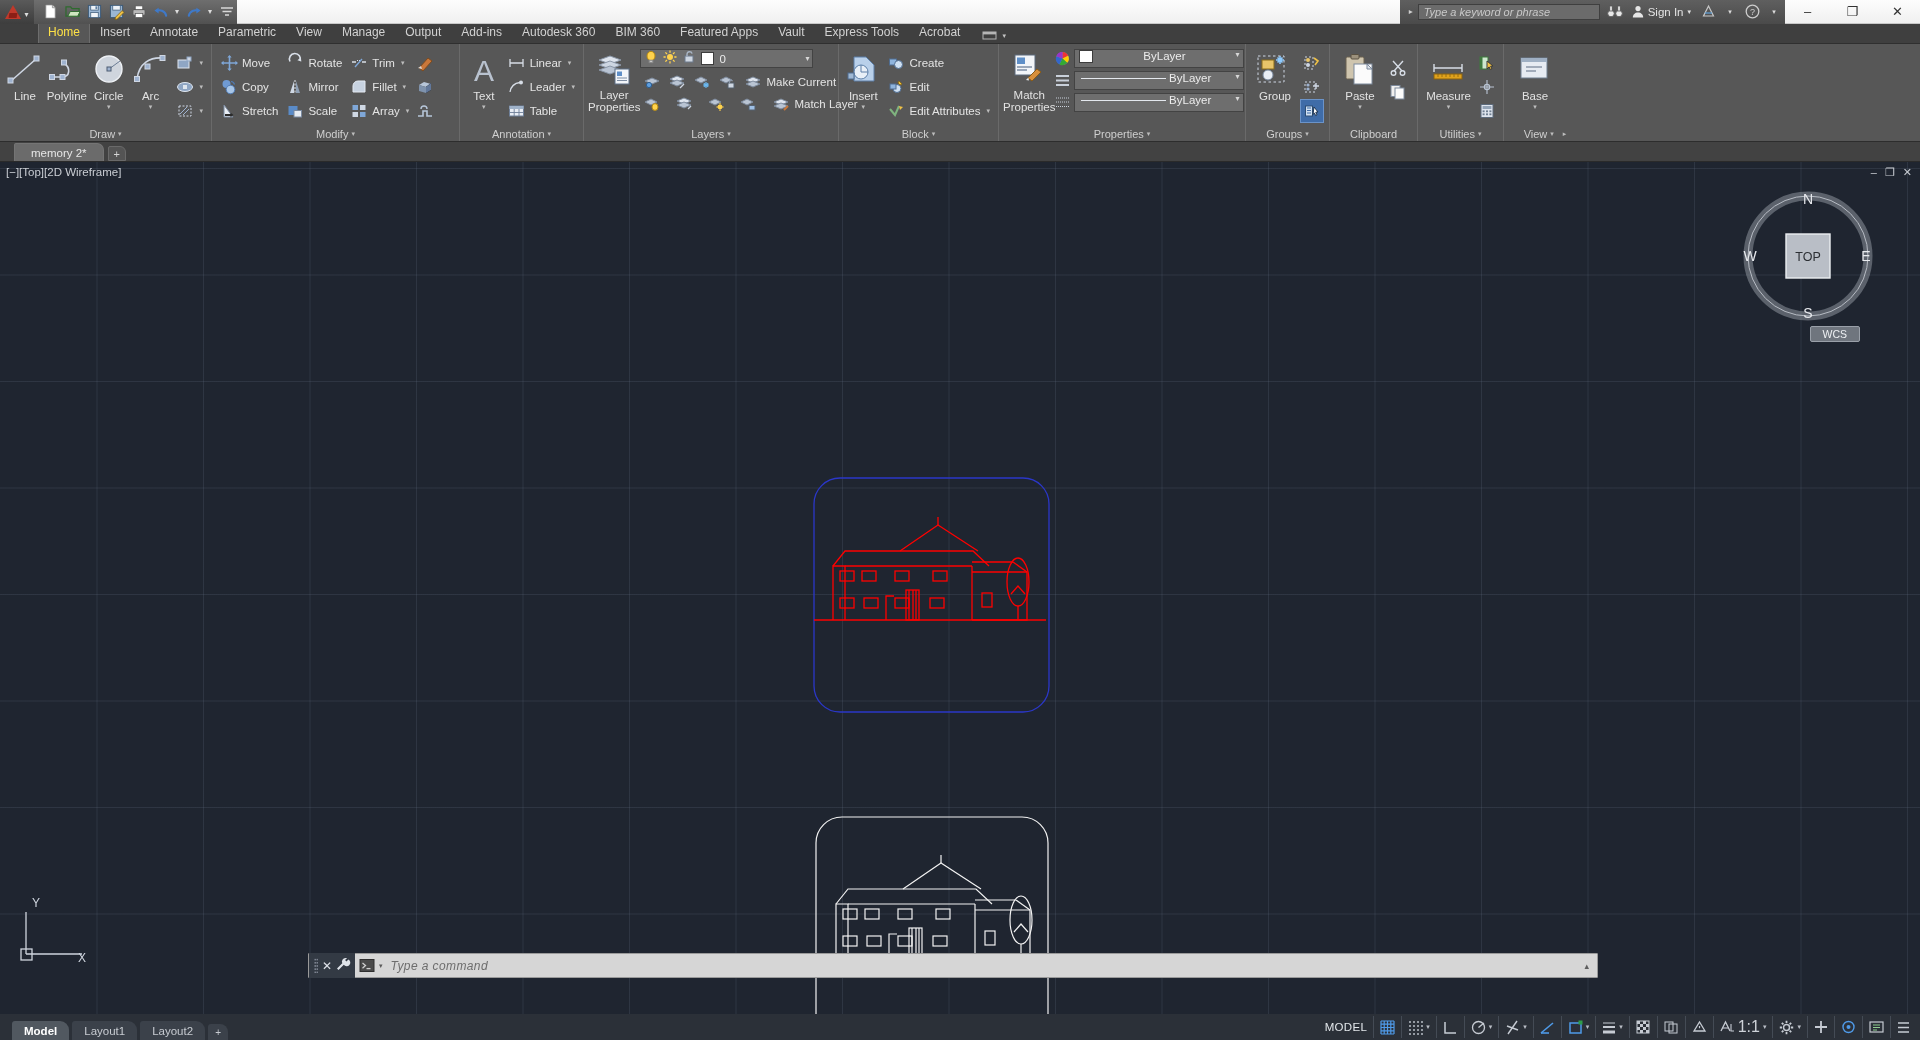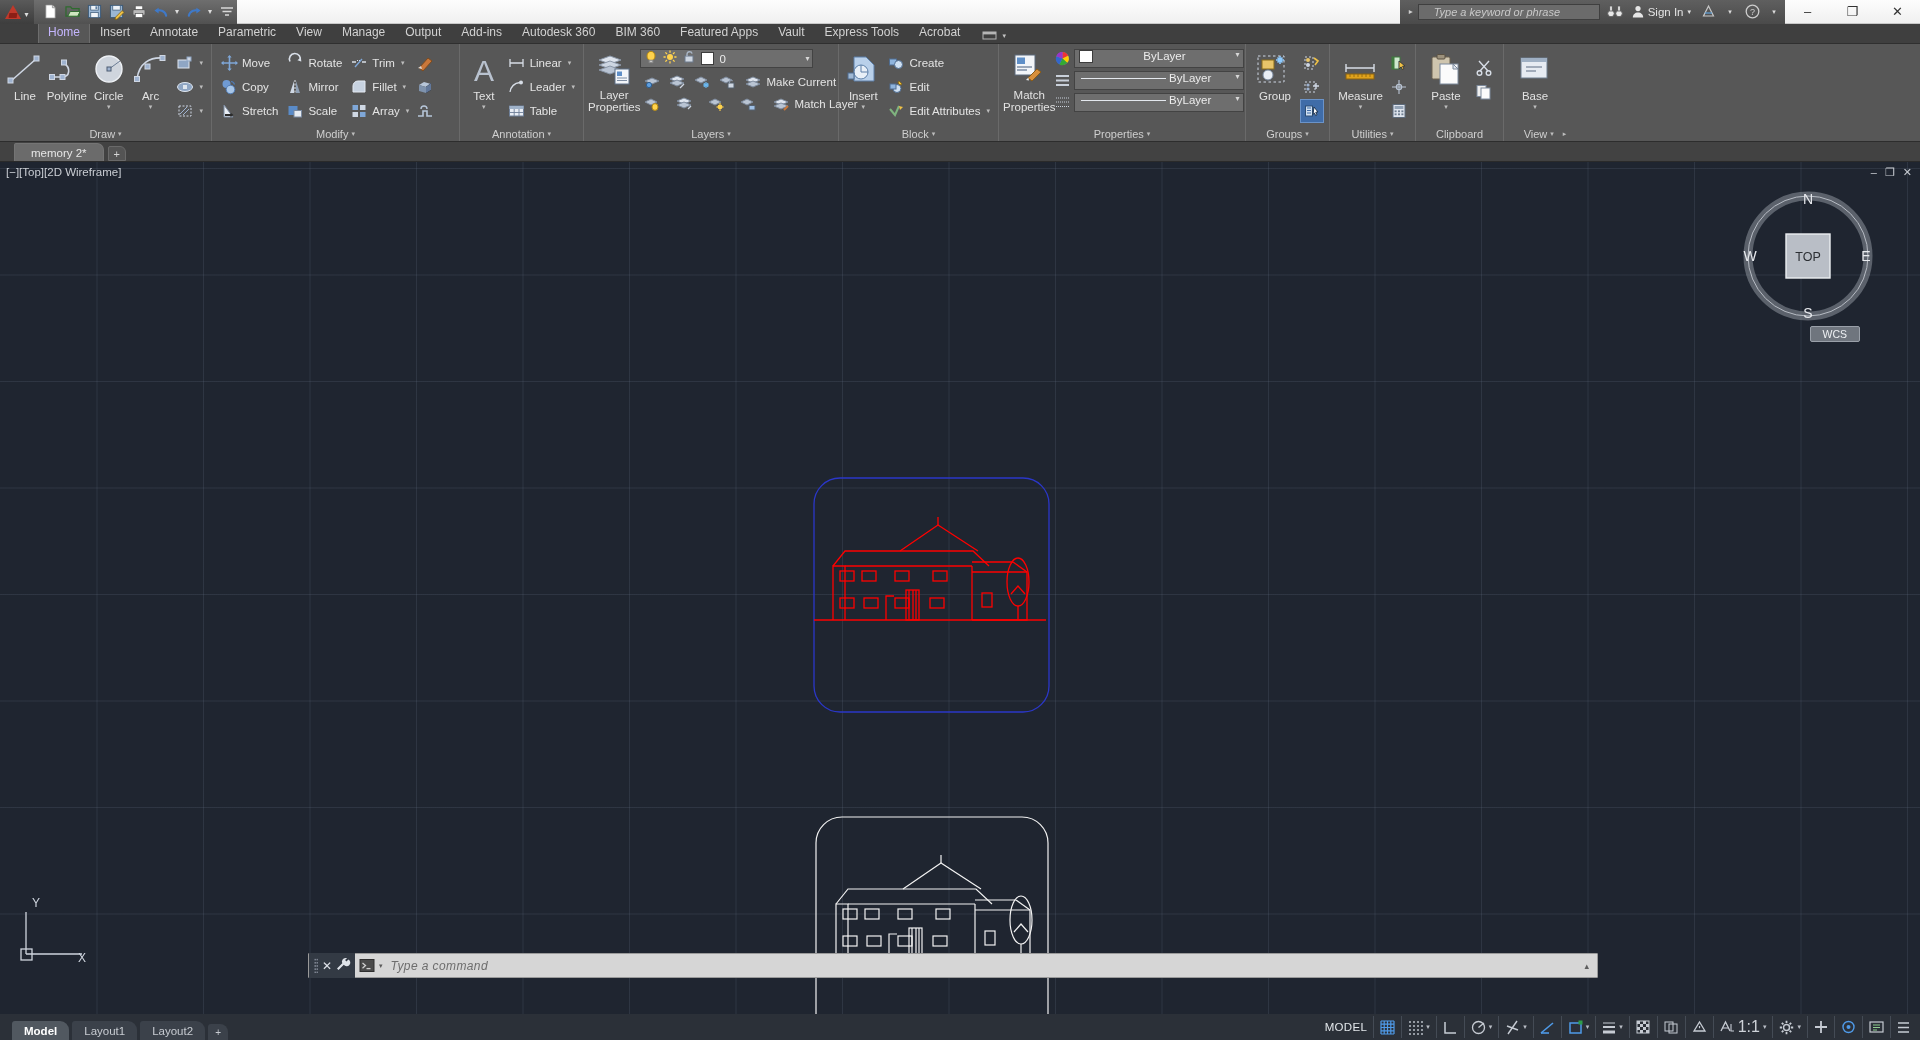--- a/index.html
+++ b/index.html
@@ -39,41 +39,41 @@
   .qicon svg { display:block; }
   .title-text {
     position:absolute; left:0; right:0; text-align:center;
     font-size:12.5px; color:#1a1a1a; pointer-events:none;
   }
   .title-right { margin-left:auto; display:flex; align-items:center; height:24px; }
   .search-box-wrap { display:flex;align-items:center;height:24px;background:linear-gradient(#5f5f5f,#4a4a4a); padding:0 4px; }
   .search-arrow { color:#cfcfcf; font-size:8px; padding:0 5px; }
   .search-box {
     width:182px; height:16px; background:#6b6b6b; border:1px solid #3f3f3f;
-    color:#c9c9c9; font-style:italic; font-size:11px; padding:0 15px; line-height:15px;
+    color:#c9c9c9; font-style:italic; font-size:11px; padding:0 5px; line-height:15px;
     overflow:hidden; white-space:nowrap;
   }
   .tb-icon { width:22px;height:24px;display:flex;align-items:center;justify-content:center;
              background:linear-gradient(#5f5f5f,#4a4a4a); }
   .signin { display:flex;align-items:center;gap:4px;height:24px;padding:0 6px;
             background:linear-gradient(#5f5f5f,#4a4a4a); color:#e3e3e3; font-size:11.5px;}
   .wincontrols { display:flex; height:24px; }
   .wbtn { width:45px;height:24px;display:flex;align-items:center;justify-content:center;
           color:#333; font-size:13px; }
 
   
   .ribbon-tabs {
     height:20px; background:#3f3f3f; display:flex; align-items:flex-end;
     padding-left:38px; flex:0 0 20px; border-bottom:1px solid #2f2f2f;
   }
   .rtab {
     padding:2px 9px 3px 9px; font-size:12px; color:#d2d2d2; line-height:15px;
     border:1px solid transparent; border-bottom:none;
   }
-  .rtab.active { background:#575757; color:#c4b5fd; border-color:#6d6d6d;margin-top:11px; }
+  .rtab.active { background:#575757; color:#fde047; border-color:#6d6d6d;margin-top:11px; }
 
   
   .ribbon {
     background:#575757; flex:0 0 86px; display:flex; align-items:stretch;
     border-bottom:1px solid #2d2d2d; position:relative;
   }
   .panel { display:flex; flex-direction:column; border-right:1px solid #6a6a6a; position:relative; }
   .panel-body { flex:1; display:flex; align-items:center; padding:3px 4px 0 4px; }
   .panel-title {
     height:15px; font-size:11px; color:#cfcfcf; text-align:center;
@@ -864,20 +864,55 @@
               </svg>
           </div>
         </div>
       </div>
       <div class="panel-title">
         <span>Groups</span>
         <span class="caret">▾</span>
       </div>
     </div>
 
+    <div class="panel" style="width:88px">
+      <div class="panel-body">
+        <div class="bigbtn" style="width:52px">
+          <div class="bi">
+            <svg width="36" height="34" viewBox="0 0 36 34">
+                <rect x="4" y="4" width="18" height="22" rx="1.5" fill="#cfc5ae" stroke="#6d6350"></rect>
+                <rect x="9" y="1.5" width="8" height="4.5" rx="1" fill="#9c917c" stroke="#5a5142"></rect>
+                <rect x="12" y="11" width="18" height="20" fill="#fbfbfb" stroke="#7d8a9c"></rect>
+                <path d="M25 11l5 5h-5z" fill="#dfe5ee" stroke="#7d8a9c"></path>
+              </svg>
+          </div>
+          <div class="bl">Paste</div>
+          <div class="bcaret">▾</div>
+        </div>
+        <div class="iconcol" style="justify-content:flex-start;padding-top:8px">
+          <div class="iconbtn">
+            <svg width="18" height="16" viewBox="0 0 18 16">
+                <path d="M4 1l9 10M14 1L5 11" stroke="#d7dde6" stroke-width="1.4"></path>
+                <circle cx="4.5" cy="13" r="2.3" fill="none" stroke="#d7dde6" stroke-width="1.4"></circle>
+                <circle cx="13.5" cy="13" r="2.3" fill="none" stroke="#d7dde6" stroke-width="1.4"></circle>
+              </svg>
+          </div>
+          <div class="iconbtn">
+            <svg width="18" height="16" viewBox="0 0 18 16">
+                <rect x="2" y="1.5" width="9" height="11" fill="#f0f0f0" stroke="#7d8a9c"></rect>
+                <rect x="6" y="4" width="9" height="11" fill="#fbfbfb" stroke="#7d8a9c"></rect>
+              </svg>
+          </div>
+        </div>
+      </div>
+      <div class="panel-title">
+        <span>Clipboard</span>
+      </div>
+    </div>
+
     <div class="panel" style="width:86px">
       <div class="panel-body">
         <div class="bigbtn" style="width:54px">
           <div class="bi">
             <svg width="40" height="32" viewBox="0 0 40 32">
                 <path d="M5 10v8M33 10v8M5 14h28" stroke="#d7dde6" stroke-width="1.4"></path>
                 <rect x="5" y="20" width="28" height="5" fill="#e0a21c" stroke="#8a6210"></rect>
                 <g stroke="#8a6210" stroke-width=".8">
                   <path d="M9 20v3M13 20v3M17 20v3M21 20v3M25 20v3M29 20v3"></path>
                 </g>
@@ -912,55 +947,20 @@
                   <rect x="7" y="10.4" width="2" height="1.8"></rect>
                   <rect x="10.4" y="10.4" width="2" height="1.8"></rect>
                 </g>
               </svg>
           </div>
         </div>
       </div>
       <div class="panel-title">
         <span>Utilities</span>
         <span class="caret">▾</span>
-      </div>
-    </div>
-
-    <div class="panel" style="width:88px">
-      <div class="panel-body">
-        <div class="bigbtn" style="width:52px">
-          <div class="bi">
-            <svg width="36" height="34" viewBox="0 0 36 34">
-                <rect x="4" y="4" width="18" height="22" rx="1.5" fill="#cfc5ae" stroke="#6d6350"></rect>
-                <rect x="9" y="1.5" width="8" height="4.5" rx="1" fill="#9c917c" stroke="#5a5142"></rect>
-                <rect x="12" y="11" width="18" height="20" fill="#fbfbfb" stroke="#7d8a9c"></rect>
-                <path d="M25 11l5 5h-5z" fill="#dfe5ee" stroke="#7d8a9c"></path>
-              </svg>
-          </div>
-          <div class="bl">Paste</div>
-          <div class="bcaret">▾</div>
-        </div>
-        <div class="iconcol" style="justify-content:flex-start;padding-top:8px">
-          <div class="iconbtn">
-            <svg width="18" height="16" viewBox="0 0 18 16">
-                <path d="M4 1l9 10M14 1L5 11" stroke="#d7dde6" stroke-width="1.4"></path>
-                <circle cx="4.5" cy="13" r="2.3" fill="none" stroke="#d7dde6" stroke-width="1.4"></circle>
-                <circle cx="13.5" cy="13" r="2.3" fill="none" stroke="#d7dde6" stroke-width="1.4"></circle>
-              </svg>
-          </div>
-          <div class="iconbtn">
-            <svg width="18" height="16" viewBox="0 0 18 16">
-                <rect x="2" y="1.5" width="9" height="11" fill="#f0f0f0" stroke="#7d8a9c"></rect>
-                <rect x="6" y="4" width="9" height="11" fill="#fbfbfb" stroke="#7d8a9c"></rect>
-              </svg>
-          </div>
-        </div>
-      </div>
-      <div class="panel-title">
-        <span>Clipboard</span>
       </div>
     </div>
 
     <div class="panel" style="width:82px;border-right:none">
       <div class="panel-body">
         <div class="bigbtn" style="width:54px">
           <div class="bi">
             <svg width="38" height="32" viewBox="0 0 38 32">
                 <rect x="5" y="4" width="26" height="20" fill="#e6ebf2" stroke="#6f7e90"></rect>
                 <rect x="5" y="4" width="26" height="4" fill="#9fb0c4"></rect>

